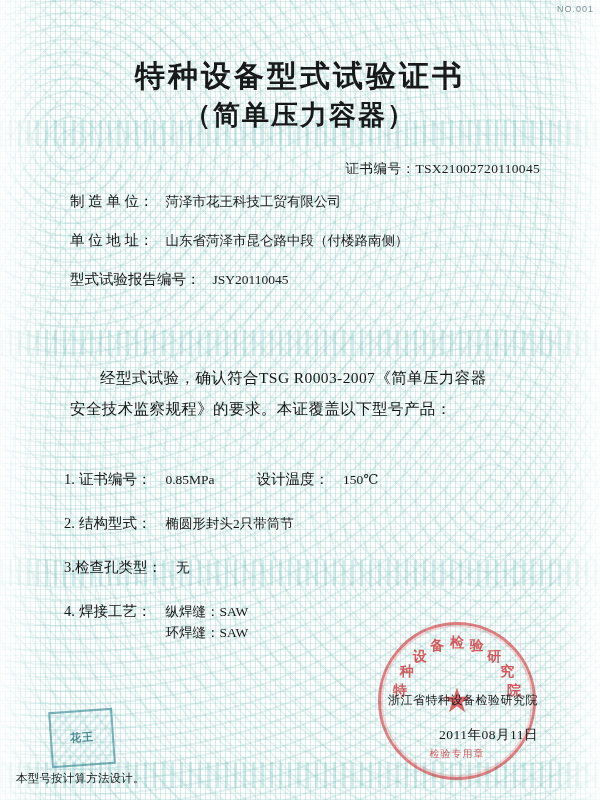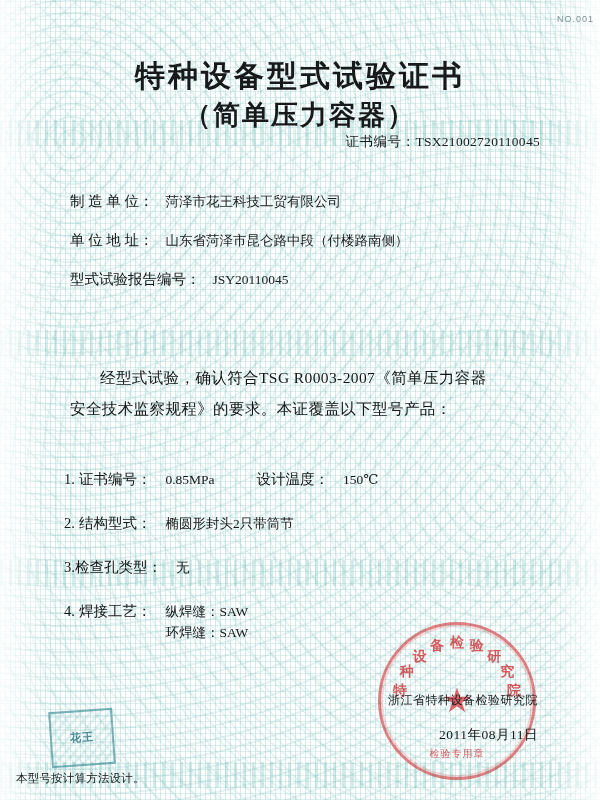--- a/index.html
+++ b/index.html
@@ -55,21 +55,21 @@
 
   .content {
     position: relative;
     width: 600px;
     height: 800px;
   }
 
   
   .corner-tr {
     position: absolute;
-    top: 14px; right: 6px;
+    top: 4px; right: 6px;
     width: 40px; height: 14px;
     font-family: "Liberation Sans", sans-serif;
     font-size: 9px;
     color: #7b8f93;
     letter-spacing: 1px;
     text-align: right;
   }
 
   .title-block {
     position: absolute;
@@ -90,21 +90,21 @@
     font-size: 27px;
     font-weight: bold;
     letter-spacing: 2px;
     color: #17191a;
     line-height: 1.4;
     margin-top: 2px;
   }
 
   .cert-no {
     position: absolute;
-    top: 133px;
+    top: 160px;
     right: 60px;
     font-size: 13.5px;
     color: #1b1d1e;
     letter-spacing: 0.5px;
   }
   .cert-no .num {
     font-family: "Liberation Serif", serif;
     letter-spacing: 0.3px;
   }
 

